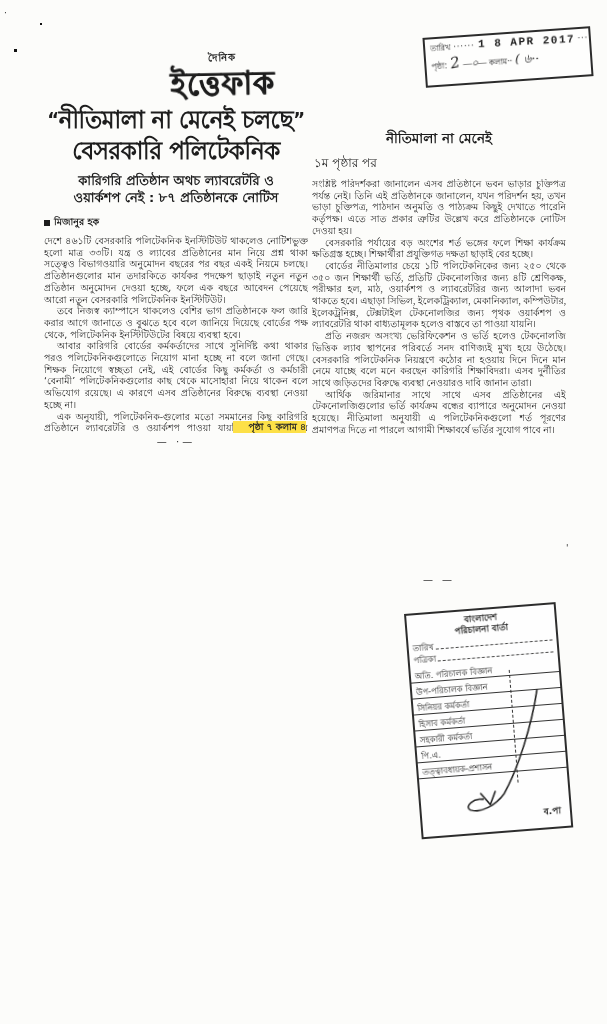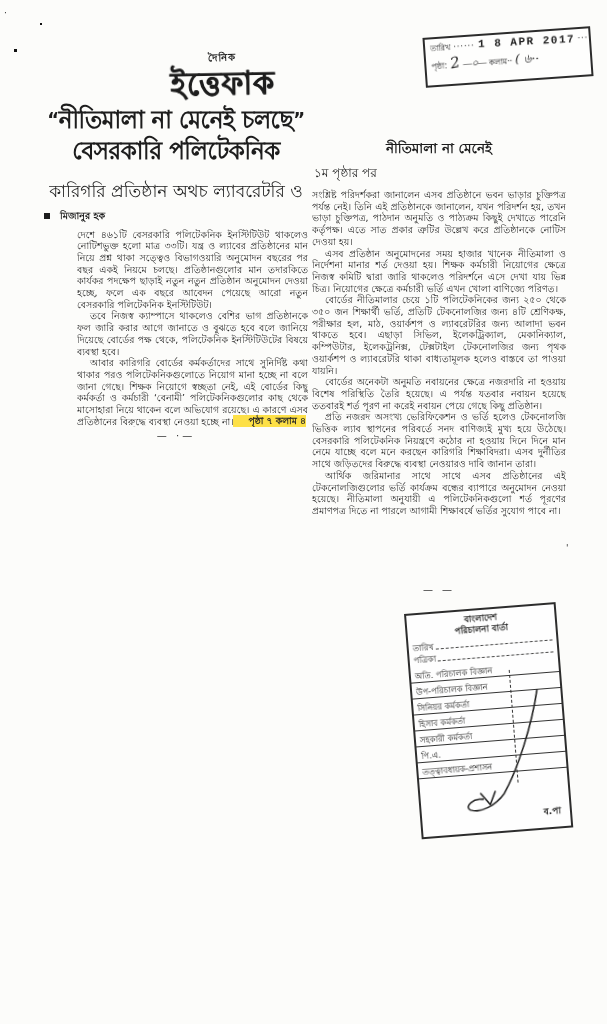--- a/index.html
+++ b/index.html
@@ -34,38 +34,38 @@
   .hand{font-family:"DejaVu Serif",serif;font-style:italic;}
   .date-stamp .pageval{font-size:15px;transform:rotate(-8deg);display:inline-block;}
   .date-stamp .colval{font-size:12px;display:inline-block;transform:rotate(3deg);}
   .date-stamp .scribble{font-size:10px;letter-spacing:-1px;}
 
   
   .left-col{position:absolute;left:44px;top:106px;width:264px;}
   .headline{font-size:23px;font-weight:bold;line-height:29px;text-align:center;letter-spacing:-.5px;transform:scaleY(1.07);filter:blur(.15px);}
   .hl-line{white-space:nowrap;}
   .quote{font-size:18px;vertical-align:top;}
-  .subhead{margin-top:19px;font-size:17px;font-weight:normal;line-height:16.5px;text-align:center;filter:blur(.15px);}
-  .byline{margin-top:9px;font-size:9.5px;font-weight:bold;display:flex;align-items:center;gap:10px;}
+  .subhead{margin-top:9px;font-size:13px;font-weight:bold;line-height:16.5px;text-align:center;filter:blur(.15px);}
+  .byline{margin-top:9px;font-size:9.5px;font-weight:bold;display:flex;align-items:center;gap:4px;}
   .byline .sq{width:6px;height:6px;background:#1d1d1d;display:inline-block;}
   .news-body{
     margin-top:5px;font-size:9.4px;line-height:11.7px;text-align:justify;
     color:#262626;filter:blur(.22px);word-break:break-word;
   }
   .news-body p{margin:0;text-indent:13px;}
   .news-body p.noindent{text-indent:0;}
-  .left-body{height:198px;overflow:hidden;position:relative;margin-left:33px;}
+  .left-body{height:198px;overflow:hidden;position:relative;}
   .jump-ref{position:absolute;right:2px;bottom:0;background:#fde047;font-weight:bold;font-size:9.2px;padding-left:16px;}
   .end-mark{text-align:center;font-size:10px;letter-spacing:3px;color:#333;margin-top:3px;}
 
   
-  .jump-col{position:absolute;left:312px;top:138px;width:254px;}
+  .jump-col{position:absolute;left:312px;top:128px;width:254px;}
   .jump-head{font-size:13.5px;font-weight:bold;text-align:center;filter:blur(.15px);}
   .cont-from{font-size:12px;margin:3px 0 1px 2px;}
-  .jump-body{height:392px;overflow:hidden;}
+  .jump-body{height:392px;overflow:hidden;font-family:Liberation Serif, serif;}
 
   
   .routing-stamp{
     position:absolute;left:404px;top:614px;width:152px;height:226px;
     border:2px solid #2c2c2c;transform:rotate(-4.5deg);transform-origin:top left;
     box-sizing:border-box;background:rgba(255,255,255,.7);filter:blur(.18px);
     font-size:8.3px;
   }
   .stamp-header{text-align:center;font-weight:bold;font-size:8.6px;line-height:11px;padding-top:3px;}
   .stamp-fields{padding:2px 4px 0;}
@@ -114,43 +114,43 @@
 
   <div class="left-col">
     <div class="headline">
       <div class="hl-line">
         <span class="quote">“</span><span>নীতিমালা না মেনেই চলছে</span><span class="quote">”</span>
       </div>
       <div class="hl-line">বেসরকারি পলিটেকনিক</div>
     </div>
     <div class="subhead">
       <div>কারিগরি প্রতিষ্ঠান অথচ ল্যাবরেটরি ও</div>
+      <div>ওয়ার্কশপ নেই : ৮৭ প্রতিষ্ঠানকে নোটিস</div>
     </div>
     <div class="byline">
       <span class="sq"></span>
       <span>মিজানুর হক</span>
     </div>
     <div class="news-body left-body">
       <p class="noindent">দেশে ৪৬১টি বেসরকারি পলিটেকনিক ইনস্টিটিউট থাকলেও নোটিশভুক্ত হলো মাত্র ৩৩টি। যন্ত্র ও ল্যাবের প্রতিষ্ঠানের মান নিয়ে প্রশ্ন থাকা সত্ত্বেও বিভাগওয়ারি অনুমোদন বছরের পর বছর একই নিয়মে চলছে। প্রতিষ্ঠানগুলোর মান তদারকিতে কার্যকর পদক্ষেপ ছাড়াই নতুন নতুন প্রতিষ্ঠান অনুমোদন দেওয়া হচ্ছে, ফলে এক বছরে আবেদন পেয়েছে আরো নতুন বেসরকারি পলিটেকনিক ইনস্টিটিউট।</p>
       <p>তবে নিজস্ব ক্যাম্পাসে থাকলেও বেশির ভাগ প্রতিষ্ঠানকে ফল জারি করার আগে জানাতে ও বুঝতে হবে বলে জানিয়ে দিয়েছে বোর্ডের পক্ষ থেকে, পলিটেকনিক ইনস্টিটিউটের বিষয়ে ব্যবস্থা হবে।</p>
       <p>আবার কারিগরি বোর্ডের কর্মকর্তাদের সাথে সুনির্দিষ্ট কথা থাকার পরও পলিটেকনিকগুলোতে নিয়োগ মানা হচ্ছে না বলে জানা গেছে। শিক্ষক নিয়োগে স্বচ্ছতা নেই, এই বোর্ডের কিছু কর্মকর্তা ও কর্মচারী ‘বেনামী’ পলিটেকনিকগুলোর কাছ থেকে মাসোহারা নিয়ে থাকেন বলে অভিযোগ রয়েছে। এ কারণে এসব প্রতিষ্ঠানের বিরুদ্ধে ব্যবস্থা নেওয়া হচ্ছে না।</p>
       <p>এক অনুযায়ী, পলিটেকনিক-গুলোর মতো সমমানের কিছু কারিগরি প্রতিষ্ঠানে ল্যাবরেটরি ও ওয়ার্কশপ পাওয়া যায়নি। অভিযুক্ত এসব প্রতিষ্ঠানের মধ্যে ৪৫টি ঢাকা বিভাগের। বিস্তারিত পরিদর্শন হবে।</p>
       <span class="jump-ref">পৃষ্ঠা ৭ কলাম ৪</span>
     </div>
     <div class="end-mark">— ·—</div>
   </div>
 
   <div class="jump-col">
     <div class="jump-head">নীতিমালা না মেনেই</div>
     <div class="cont-from">১ম পৃষ্ঠার পর</div>
     <div class="news-body jump-body">
       <p class="noindent">সংশ্লিষ্ট পরিদর্শকরা জানালেন এসব প্রতিষ্ঠানে ভবন ভাড়ার চুক্তিপত্র পর্যন্ত নেই। তিনি এই প্রতিষ্ঠানকে জানালেন, যখন পরিদর্শন হয়, তখন ভাড়া চুক্তিপত্র, পাঠদান অনুমতি ও পাঠ্যক্রম কিছুই দেখাতে পারেনি কর্তৃপক্ষ। এতে সাত প্রকার ত্রুটির উল্লেখ করে প্রতিষ্ঠানকে নোটিস দেওয়া হয়।</p>
-      <p>এসব প্রতিষ্ঠান অনুমোদনের সময় হাজার খানেক নীতিমালা ও নির্দেশনা মানার শর্ত দেওয়া হয়। শিক্ষক কর্মচারী নিয়োগের ক্ষেত্রে নিজস্ব কমিটি দ্বারা জারি থাকলেও পরিদর্শনে এসে দেখা যায় ভিন্ন চিত্র। নিয়োগের ক্ষেত্রে কর্মচারী ভর্তি এখন খোলা বাণিজ্যে পরিণত।</p>
+      <p>বেসরকারি পর্যায়ের বড় অংশের শর্ত ভঙ্গের ফলে শিক্ষা কার্যক্রম ক্ষতিগ্রস্ত হচ্ছে। শিক্ষার্থীরা প্রযুক্তিগত দক্ষতা ছাড়াই বের হচ্ছে।</p>
       <p>বোর্ডের নীতিমালার চেয়ে ১টি পলিটেকনিকের জন্য ২৫০ থেকে ৩৫০ জন শিক্ষার্থী ভর্তি, প্রতিটি টেকনোলজির জন্য ৪টি শ্রেণিকক্ষ, পরীক্ষার হল, মাঠ, ওয়ার্কশপ ও ল্যাবরেটরির জন্য আলাদা ভবন থাকতে হবে। এছাড়া সিভিল, ইলেকট্রিক্যাল, মেকানিক্যাল, কম্পিউটার, ইলেকট্রনিক্স, টেক্সটাইল টেকনোলজির জন্য পৃথক ওয়ার্কশপ ও ল্যাবরেটরি থাকা বাধ্যতামূলক হলেও বাস্তবে তা পাওয়া যায়নি।</p>
-      <p>বোর্ডের অনেকটা অনুমতি নবায়নের ক্ষেত্রে নজরদারি না হওয়ায় বিশেষ পরিস্থিতি তৈরি হয়েছে। এ পর্যন্ত যতবার নবায়ন হয়েছে ততবারই শর্ত পূরণ না করেই নবায়ন পেয়ে গেছে কিছু প্রতিষ্ঠান।</p>
       <p>প্রতি নজরদ অসংখ্য ভেরিফিকেশন ও ভর্তি হলেও টেকনোলজি ভিত্তিক ল্যাব স্থাপনের পরিবর্তে সনদ বাণিজ্যই মুখ্য হয়ে উঠেছে। বেসরকারি পলিটেকনিক নিয়ন্ত্রণে কঠোর না হওয়ায় দিনে দিনে মান নেমে যাচ্ছে বলে মনে করছেন কারিগরি শিক্ষাবিদরা। এসব দুর্নীতির সাথে জড়িতদের বিরুদ্ধে ব্যবস্থা নেওয়ারও দাবি জানান তারা।</p>
       <p>আর্থিক জরিমানার সাথে সাথে এসব প্রতিষ্ঠানের এই টেকনোলজিগুলোর ভর্তি কার্যক্রম বন্ধের ব্যাপারে অনুমোদন নেওয়া হয়েছে। নীতিমালা অনুযায়ী এ পলিটেকনিকগুলো শর্ত পূরণের প্রমাণপত্র দিতে না পারলে আগামী শিক্ষাবর্ষে ভর্তির সুযোগ পাবে না।</p>
     </div>
     <div class="end-mark">— —</div>
   </div>
 
   <div class="routing-stamp">
     <div class="stamp-header">
       <div>বাংলাদেশ</div>
       <div>পরিচালনা বার্তা</div>

